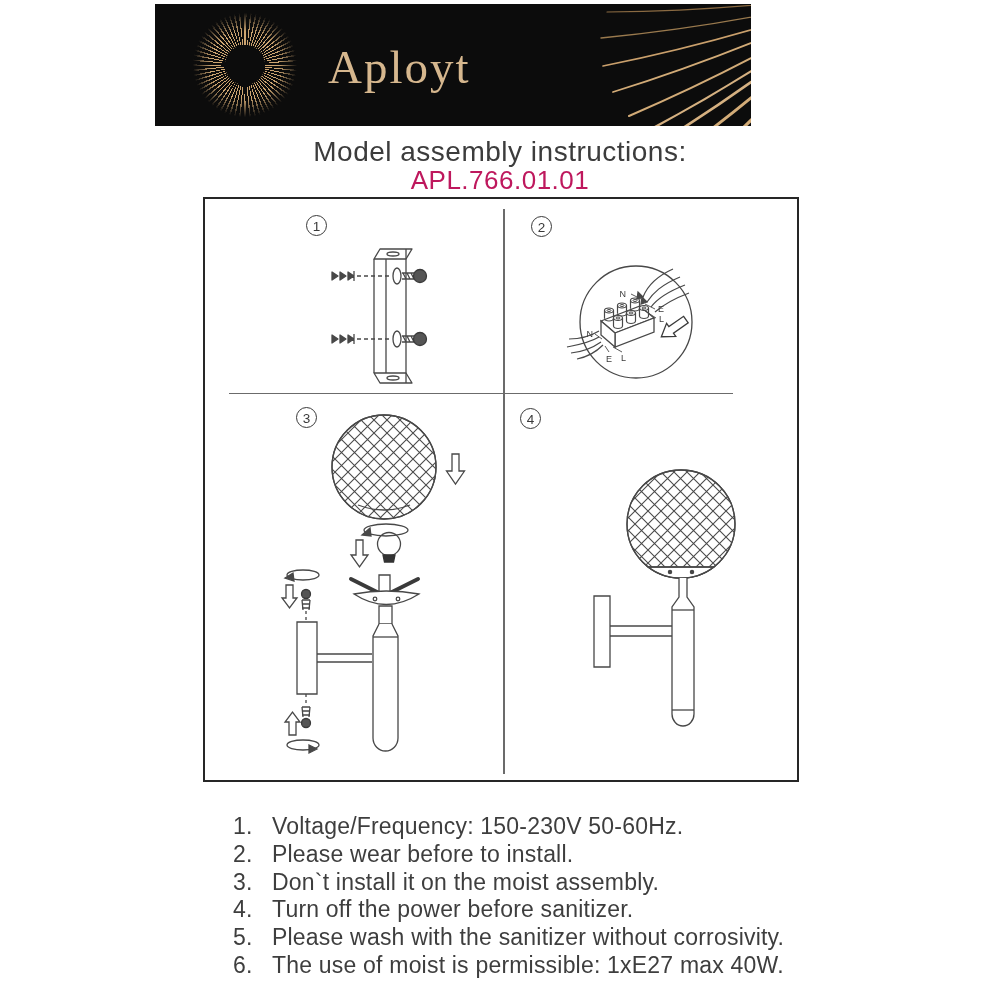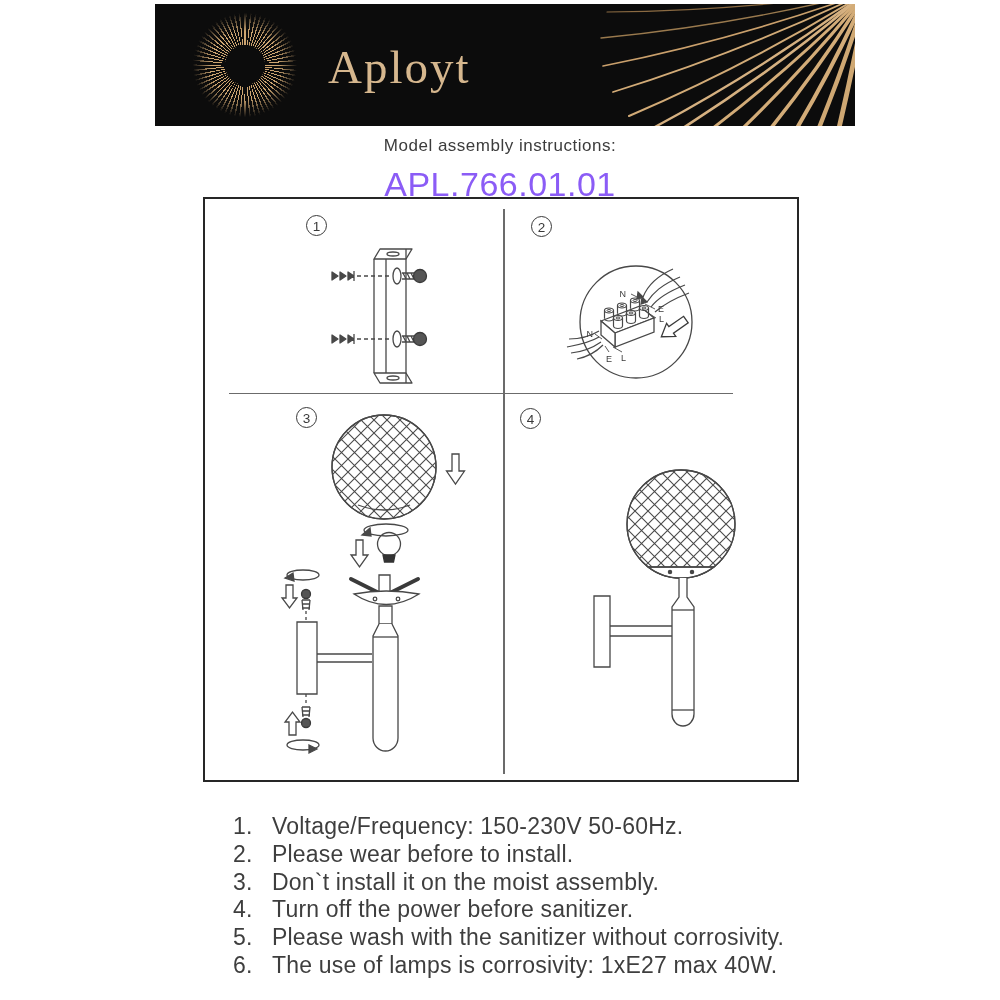--- a/index.html
+++ b/index.html
@@ -3,41 +3,41 @@
 <meta charset="utf-8">
 <style>
   html,body{margin:0;padding:0;background:#ffffff;}
   .page{
     position:relative;width:1000px;height:1000px;margin:0 auto;
     background:#ffffff;outline:1px solid #dcdcdc;overflow:hidden;
     font-family:"Liberation Sans","DejaVu Sans",sans-serif;color:#3c3c3c;
   }
   
   .banner{
-    position:absolute;left:155px;top:4px;width:700px;height:122px;
+    position:absolute;left:155px;top:4px;width:596px;height:122px;
     background:#0c0c0c;overflow:hidden;
   }
   .sunburst{
     position:absolute;left:32px;top:3px;width:116px;height:116px;border-radius:50%;
     background:
       radial-gradient(closest-side,#0c0c0c 0 34%,rgba(12,12,12,0) 35%),
       radial-gradient(closest-side,rgba(12,12,12,0) 0 58%,#0c0c0c 90%),
       repeating-conic-gradient(#cda571 0deg 1.8deg,rgba(12,12,12,0) 1.8deg 5.6deg);
   }
   .brand{
     position:absolute;left:173px;top:36px;
     font-family:"Liberation Serif","DejaVu Serif",serif;
     font-size:47px;font-weight:400;letter-spacing:2px;color:#d6b78e;
   }
   .rays{position:absolute;left:0;top:0;}
   
   .doc-title{position:absolute;left:0;top:136px;width:100%;text-align:center;
-    font-size:17px;font-weight:500;letter-spacing:.5px;color:#3c3c3c;}
+    font-size:28px;font-weight:500;letter-spacing:.5px;color:#3c3c3c;}
   .doc-model{position:absolute;left:0;top:165px;width:100%;text-align:center;
-    font-size:34px;font-weight:500;letter-spacing:.5px;color:#8b5cf6;}
+    font-size:26px;font-weight:500;letter-spacing:.5px;color:#be185d;}
   
   .diagram-box{
     position:absolute;left:203px;top:197px;width:596px;height:585px;
     border:2px solid #262626;box-sizing:border-box;background:#fff;
   }
   .v-divider{position:absolute;left:298px;top:10px;width:1.6px;height:565px;background:#6b6b6b;}
   .h-divider{position:absolute;left:24px;top:193.5px;width:504px;height:1.6px;background:#6b6b6b;}
   .step-badge{
     position:absolute;width:21px;height:21px;border:1.4px solid #3a3a3a;border-radius:50%;
     font-size:13.5px;line-height:21px;text-align:center;color:#3a3a3a;box-sizing:border-box;
@@ -294,17 +294,17 @@
     <li class="instr-row">
       <span class="instr-num">4.</span>
       <span class="instr-text">Turn off the power before sanitizer.</span>
     </li>
     <li class="instr-row">
       <span class="instr-num">5.</span>
       <span class="instr-text">Please wash with the sanitizer without corrosivity.</span>
     </li>
     <li class="instr-row">
       <span class="instr-num">6.</span>
-      <span class="instr-text">The use of lamps is corrosivity: 1xE27 max 40W.</span>
+      <span class="instr-text">The use of moist is permissible: 1xE27 max 40W.</span>
     </li>
   </ol>
 
 </div>
 
 </body></html>

